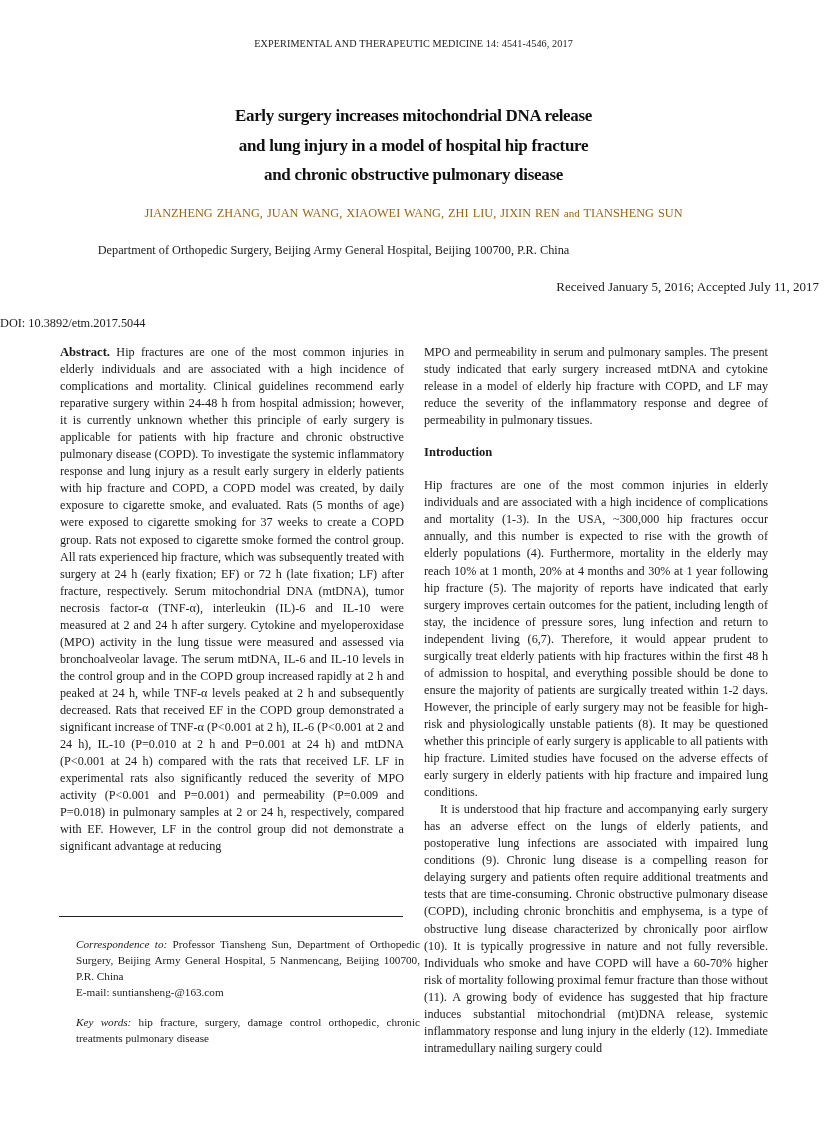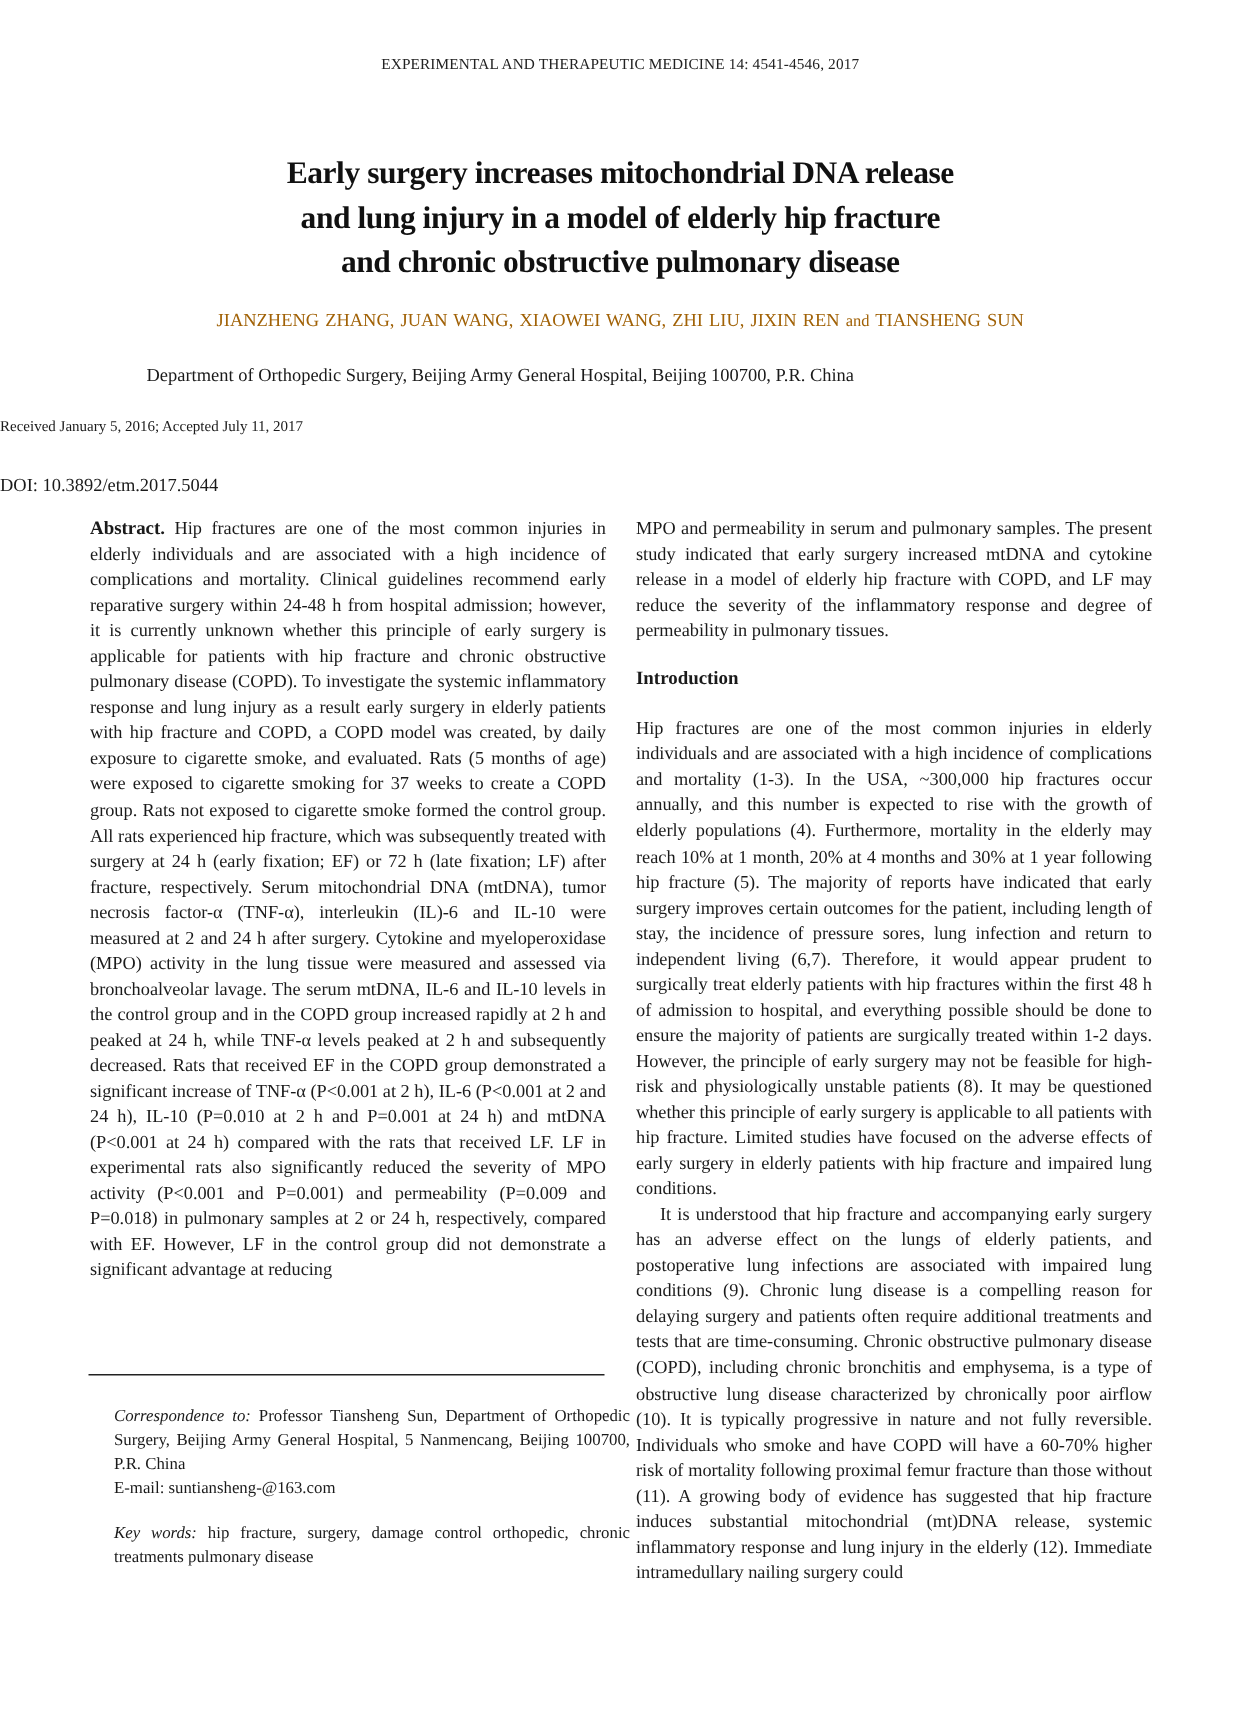--- a/index.html
+++ b/index.html
@@ -26,21 +26,21 @@
     color: #222;
   }
   .title {
     position: absolute;
     top: 101px;
     left: 0;
     width: 827px;
     text-align: center;
     font-family: "Liberation Serif", "DejaVu Serif", serif;
     font-weight: bold;
-    font-size: 21px;
+    font-size: 17px;
     line-height: 29.5px;
     color: #111;
     letter-spacing: -0.3px;
   }
   .title span { display: block; }
   .authors {
     position: absolute;
     top: 206px;
     left: 0;
     width: 827px;
@@ -56,22 +56,22 @@
     left: 0;
     width: 667px;
     text-align: center;
     font-size: 12.3px;
   }
   .dates {
     position: absolute;
     top: 279px;
     left: 0;
     width: 819px;
-    text-align: left;
-    font-size: 10px;
+    text-align: right;
+    font-size: 13px;
   }
   .doi {
     position: absolute;
     top: 316px;
     left: 0;
     width: 827px;
     text-align: left;
     font-size: 12.3px;
   }
   .col {
@@ -119,21 +119,21 @@
   .keywords { top: 1014px; }
   .italic-label { font-style: italic; }
 </style>
 </head>
 <body>
 
 <div class="running-head">EXPERIMENTAL AND THERAPEUTIC MEDICINE  14:  4541-4546,  2017</div>
 
 <h1 class="title" style="margin:0;">
   <span>Early surgery increases mitochondrial DNA release</span>
-  <span>and lung injury in a model of elderly hip fracture</span>
+  <span>and lung injury in a model of hospital hip fracture</span>
   <span>and chronic obstructive pulmonary disease</span>
 </h1>
 
 <div class="authors">
   <span>JIANZHENG ZHANG,  JUAN WANG,  XIAOWEI WANG,  ZHI LIU,  JIXIN REN</span>
   <span class="and">and</span>
   <span>TIANSHENG SUN</span>
 </div>
 
 <div class="affiliation">Department of Orthopedic Surgery, Beijing Army General Hospital, Beijing 100700, P.R. China</div>

